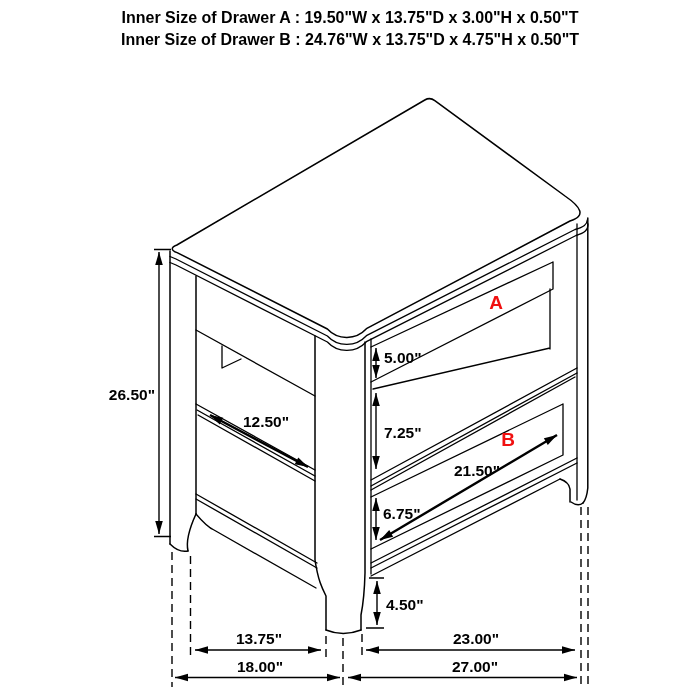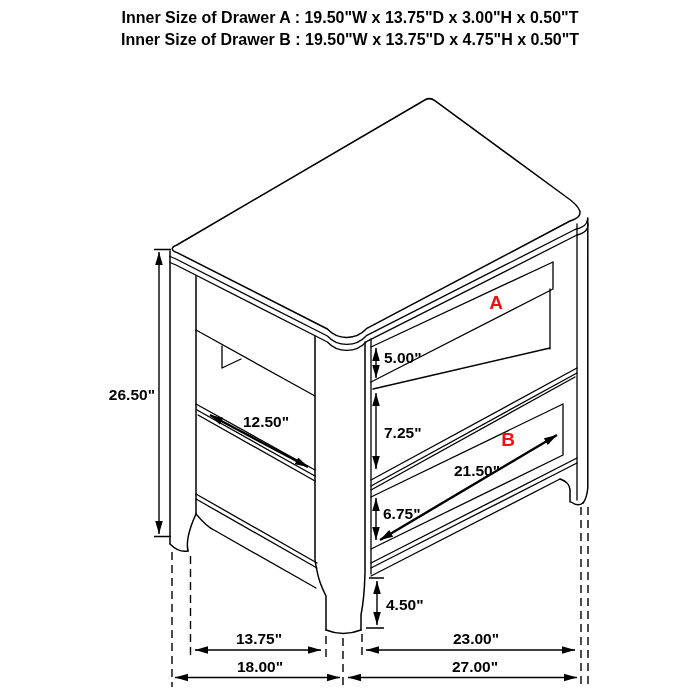--- a/index.html
+++ b/index.html
@@ -17,21 +17,21 @@
   .mid{text-anchor:middle;} .end{text-anchor:end;}
   .plabel{fill:#f01010;font-size:19px;text-anchor:middle;}
 </style>
 </head>
 <body>
 
 <div class="page">
 
   <div class="hdr">
     <div>Inner Size of Drawer A : 19.50"W x 13.75"D x 3.00"H x 0.50"T</div>
-    <div>Inner Size of Drawer B : 19.50"W x 13.75"D x 4.75"H x 0.50"T</div>
+    <div>Inner Size of Drawer B : 24.76"W x 13.75"D x 4.75"H x 0.50"T</div>
   </div>
 
   <svg width="700" height="700" viewBox="0 0 700 700">
     <defs>
       <marker id="ah" markerUnits="userSpaceOnUse" markerWidth="14" markerHeight="10" viewBox="0 0 14 10" refX="13.5" refY="5" orient="auto-start-reverse">
         <path d="M0.5,1.2 L13.5,5 L0.5,8.8 Z" fill="#000"></path>
       </marker>
     </defs>
 
     <g>

